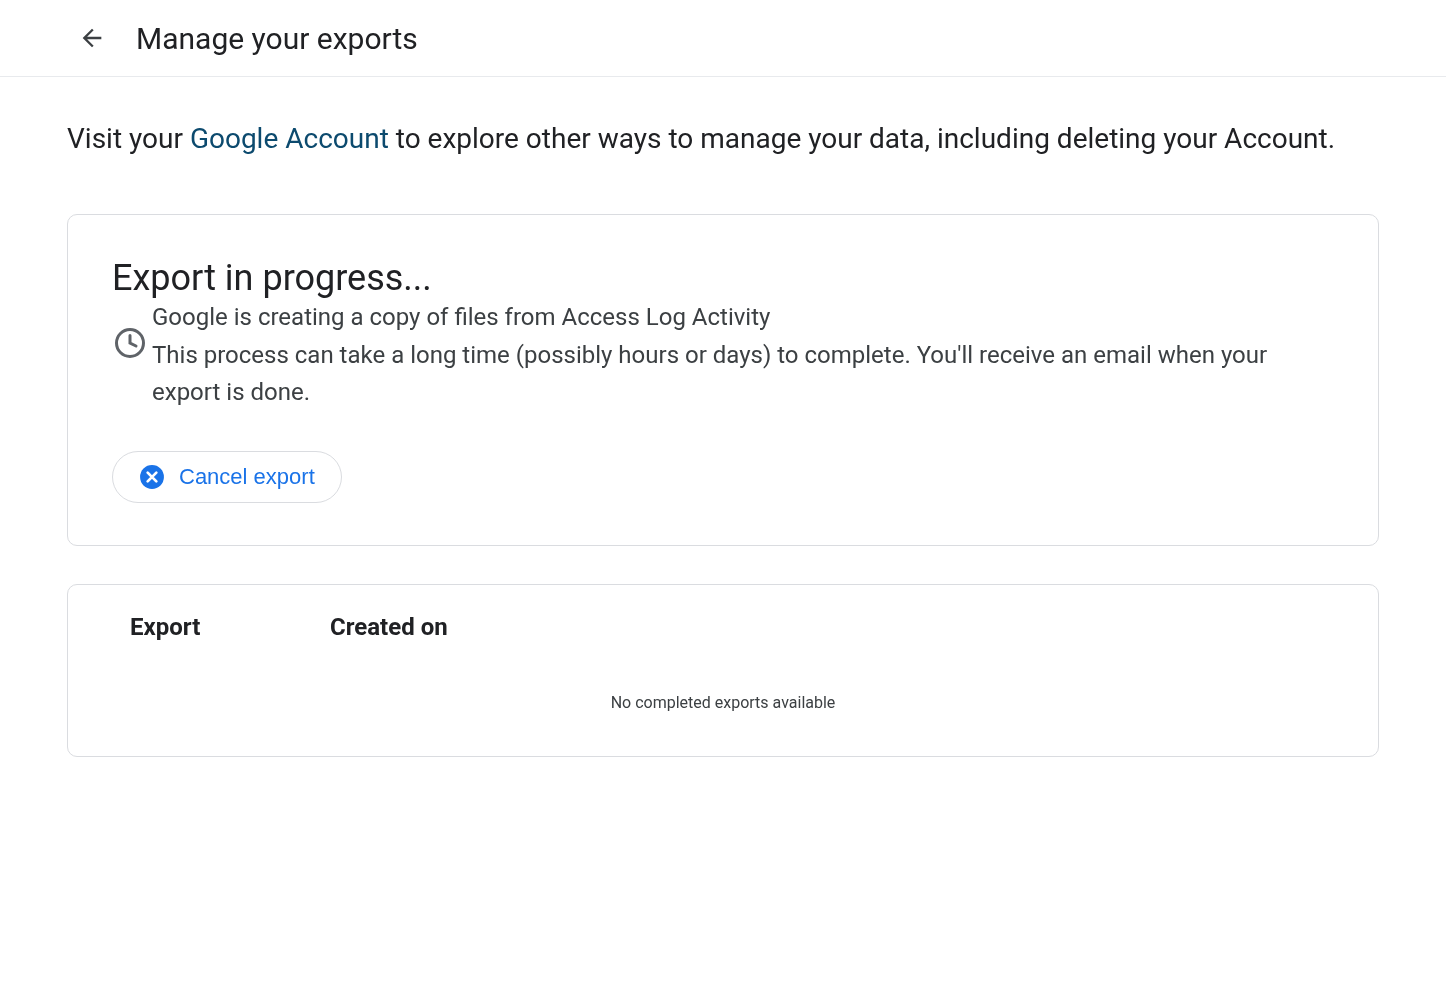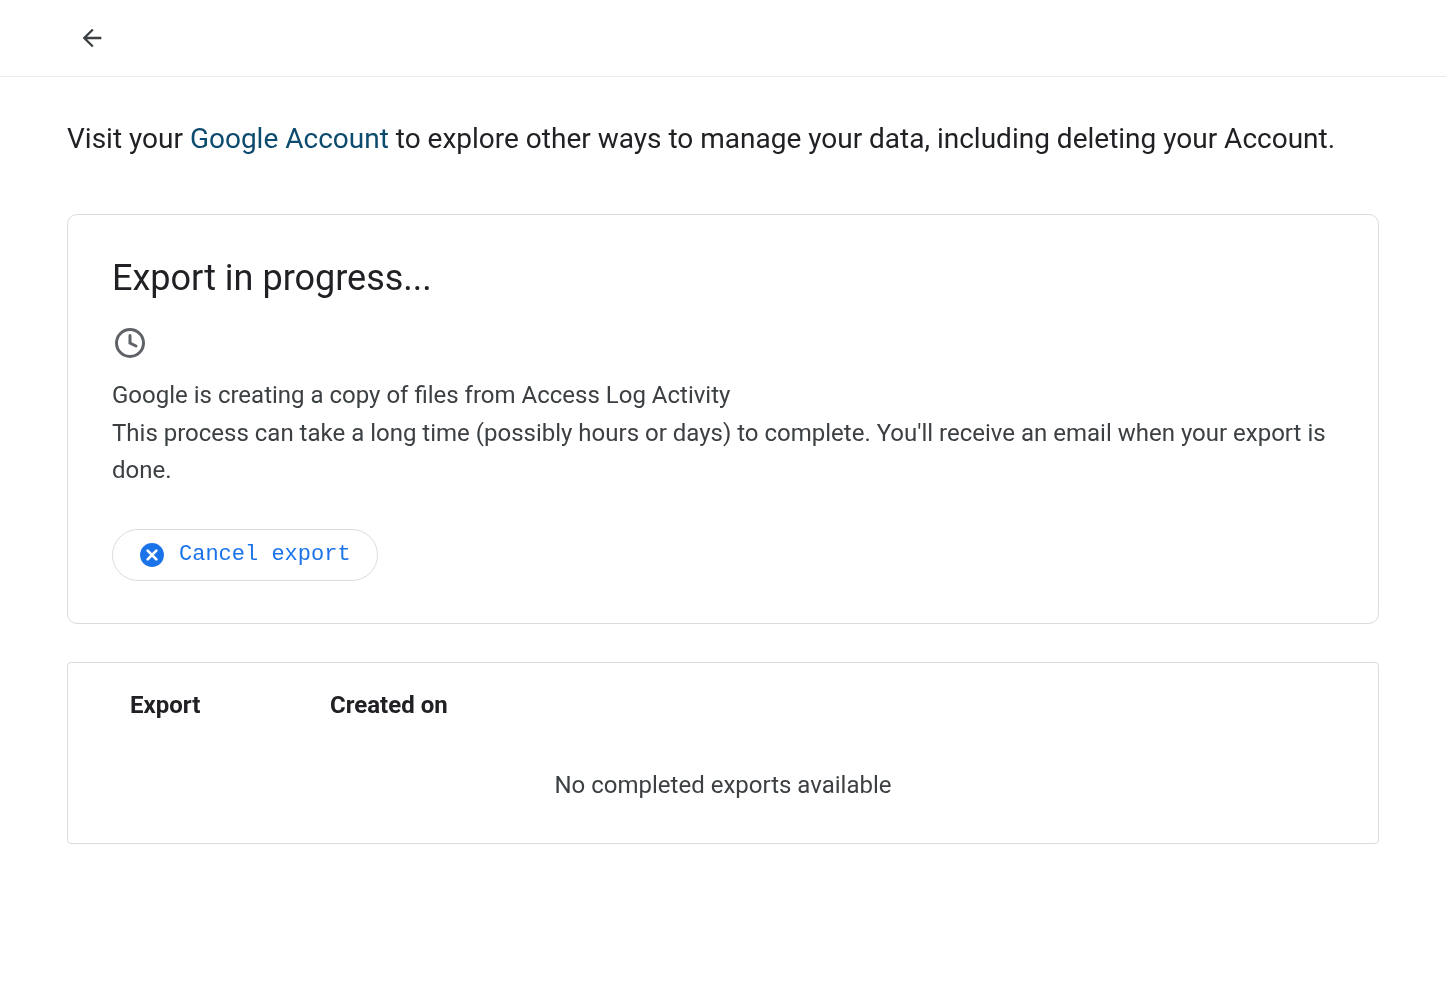--- a/index.html
+++ b/index.html
@@ -87,23 +87,22 @@
       margin-bottom: 38px;
     }
     .card-title {
       font-size: 36px;
       font-weight: 400;
       color: #202124;
     }
     .status-row {
       display: flex;
       align-items: flex-start;
-      gap: 12px;
+      gap: 4px;
       margin-bottom: 40px;
-      flex-direction: column;
     }
     .clock-icon {
       flex-shrink: 0;
       margin-top: 26px;
     }
     .clock-icon svg {
       width: 36px;
       height: 36px;
       fill: none;
       stroke: #5f6368;
@@ -119,64 +118,65 @@
     }
     .cancel-btn {
       display: inline-flex;
       align-items: center;
       gap: 14px;
       border: 1px solid #dadce0;
       border-radius: 28px;
       background: #fff;
       padding: 12px 26px;
       cursor: pointer;
-      font-family: Liberation Mono, monospace;
+      font-family: Liberation Sans, sans-serif;
     }
     .cancel-btn .x-circle svg {
       width: 26px;
       height: 26px;
       display: block;
     }
     .cancel-btn .label {
       font-size: 22px;
       font-weight: 500;
       color: #1a73e8;
     }
     .table-card {
       border: 1px solid #dadce0;
-      border-radius: 4px;
+      border-radius: 10px;
       padding: 0;
       overflow: hidden;
     }
     .table-header {
       display: grid;
       grid-template-columns: 200px 290px 340px auto;
       padding: 28px 62px;
       font-size: 24px;
       font-weight: 700;
       color: #202124;
     }
     .table-empty {
       text-align: center;
-      font-size: 24px;
+      font-size: 16px;
       color: #3c4043;
       padding: 24px 0 44px 0;
     }
   </style>
 </head>
 <body>
 
 <div class="ghost-text">Avoid downloading your exports onto public computers or saving them where others can see them.</div>
 
 <div class="header">
   <div class="back-arrow">
     <svg viewBox="0 0 24 24">
         <path d="M20 11H7.83l5.59-5.59L12 4l-8 8 8 8 1.41-1.41L7.83 13H20v-2z"></path>
       </svg>
   </div>
+  <div class="header-title">Manage your exports</div>
 </div>
 <div class="header-shadow"></div>
 
 <div class="content">
 
   <p class="intro-text">
     <span>Visit your </span><a href="#">Google Account</a><span> to explore other ways to manage your data, including deleting your Account.</span>
   </p>
 
   <div class="card">

